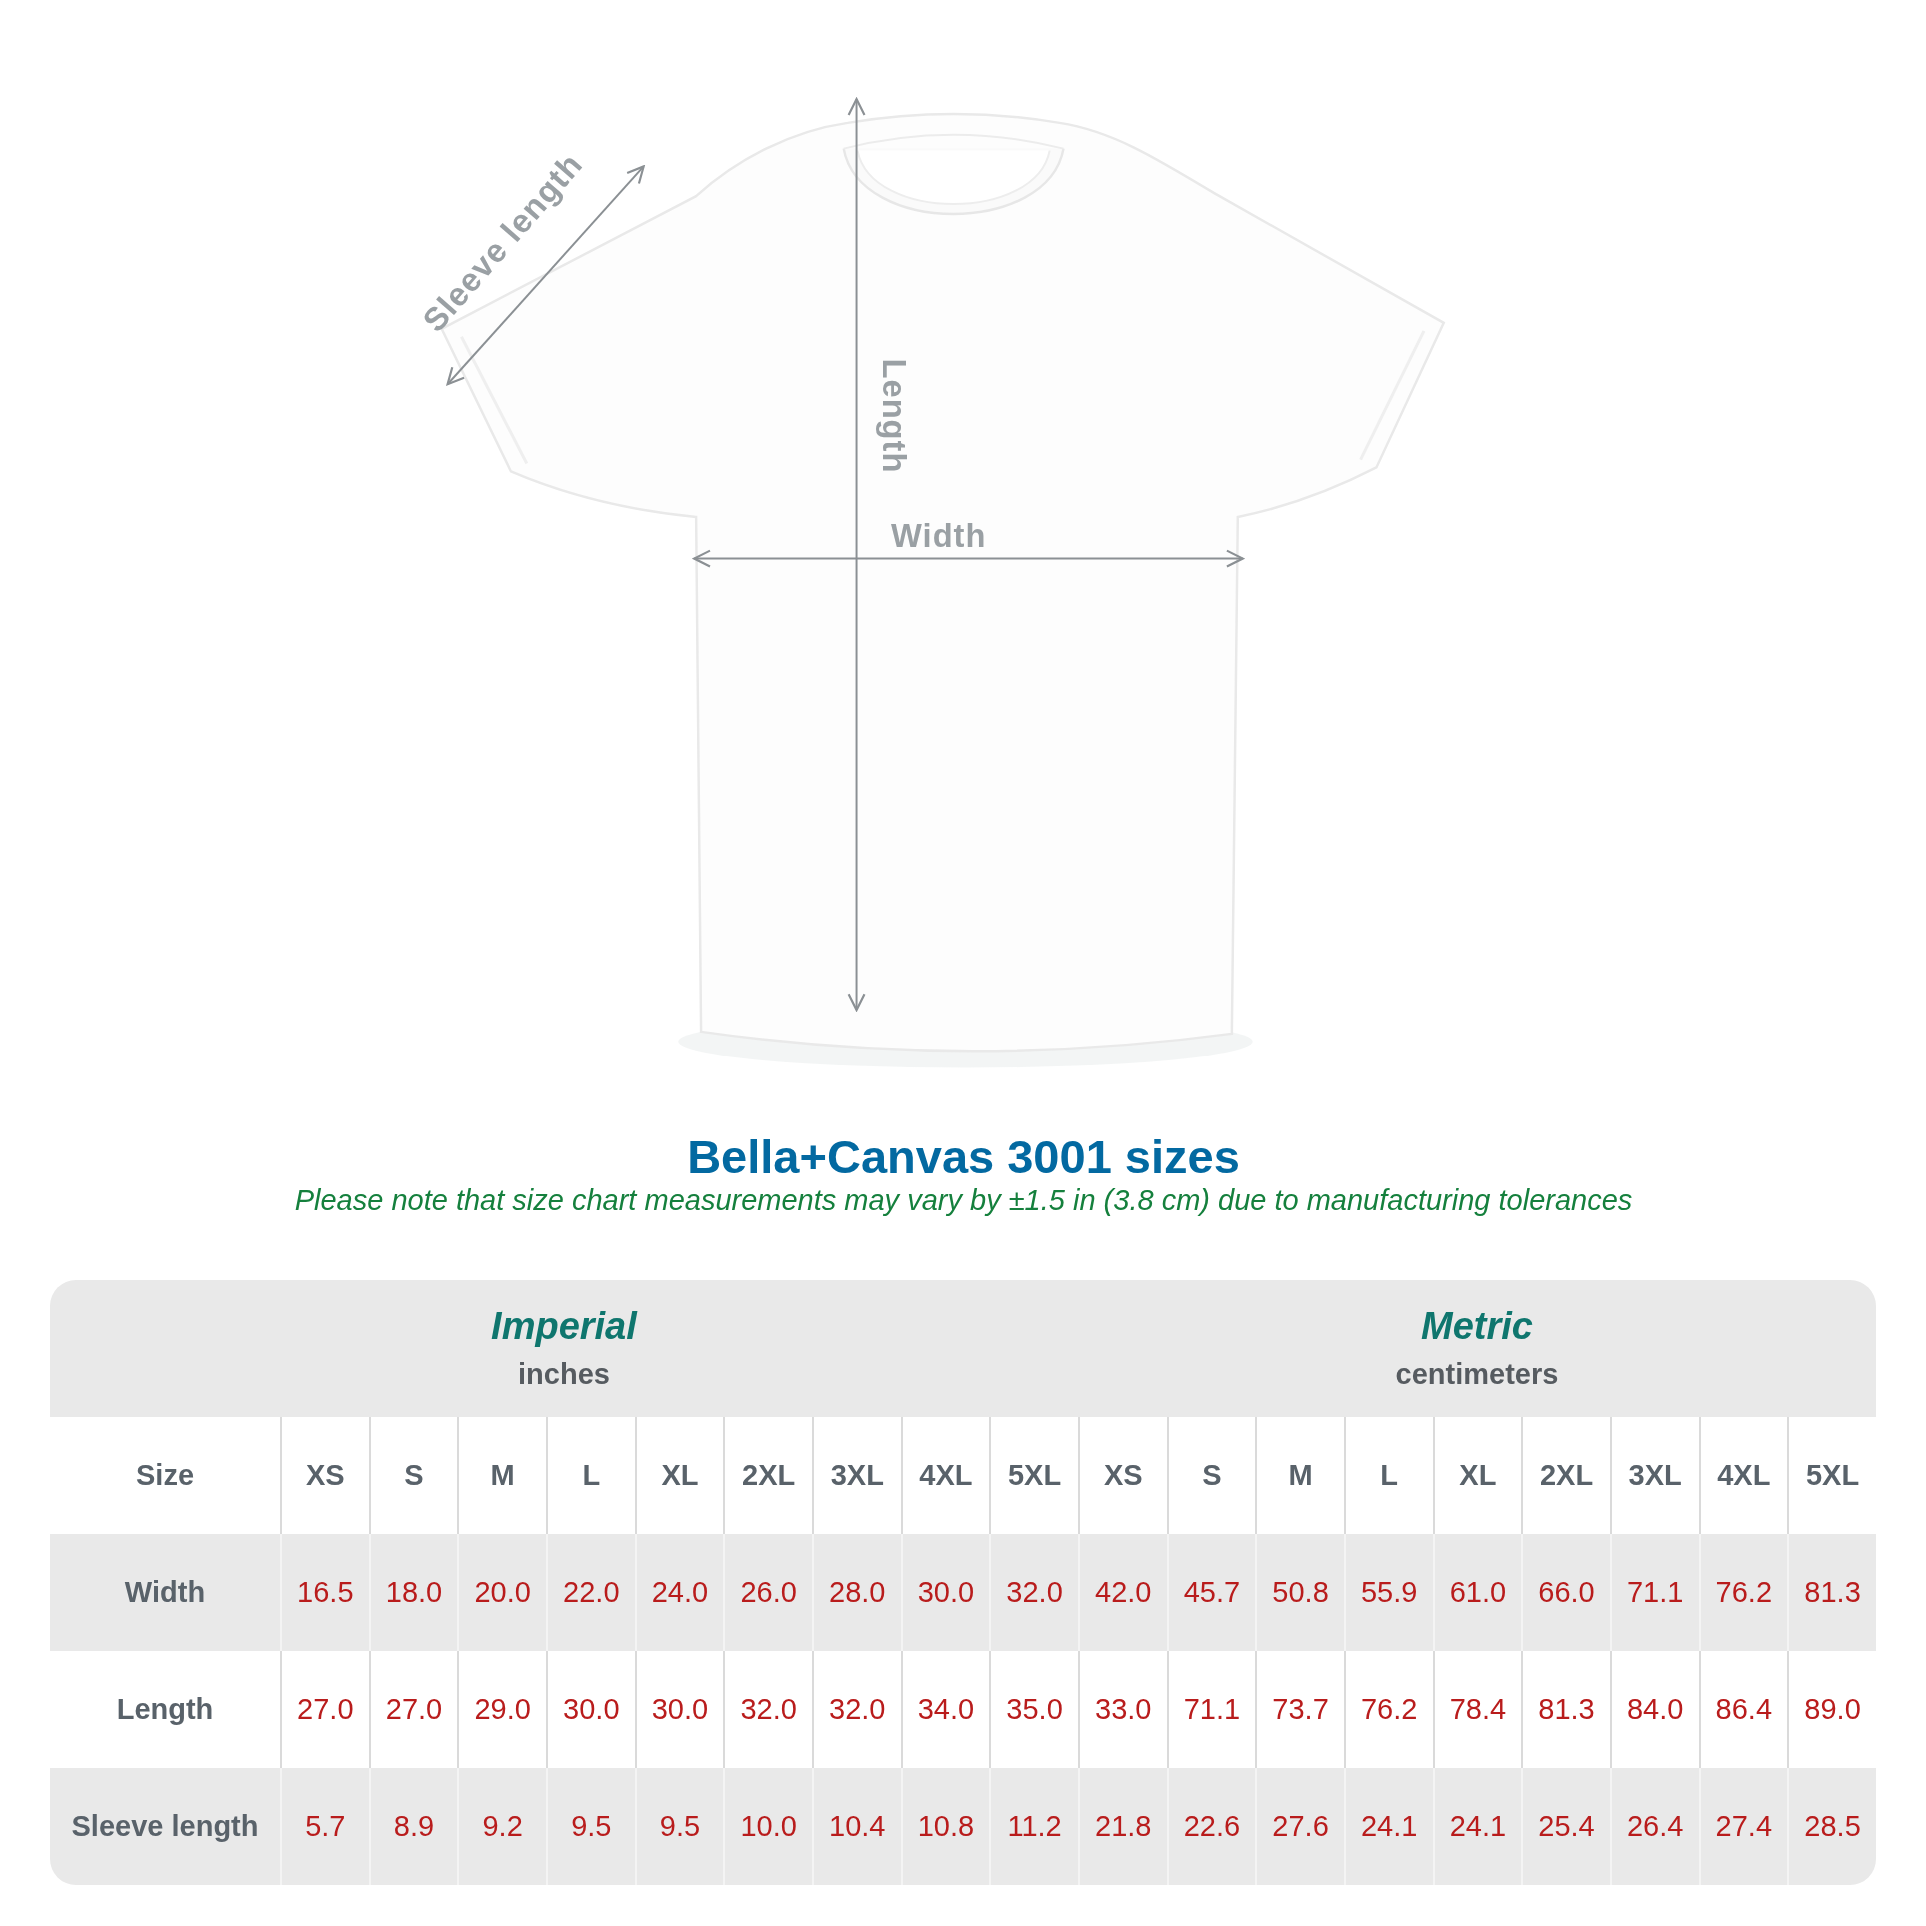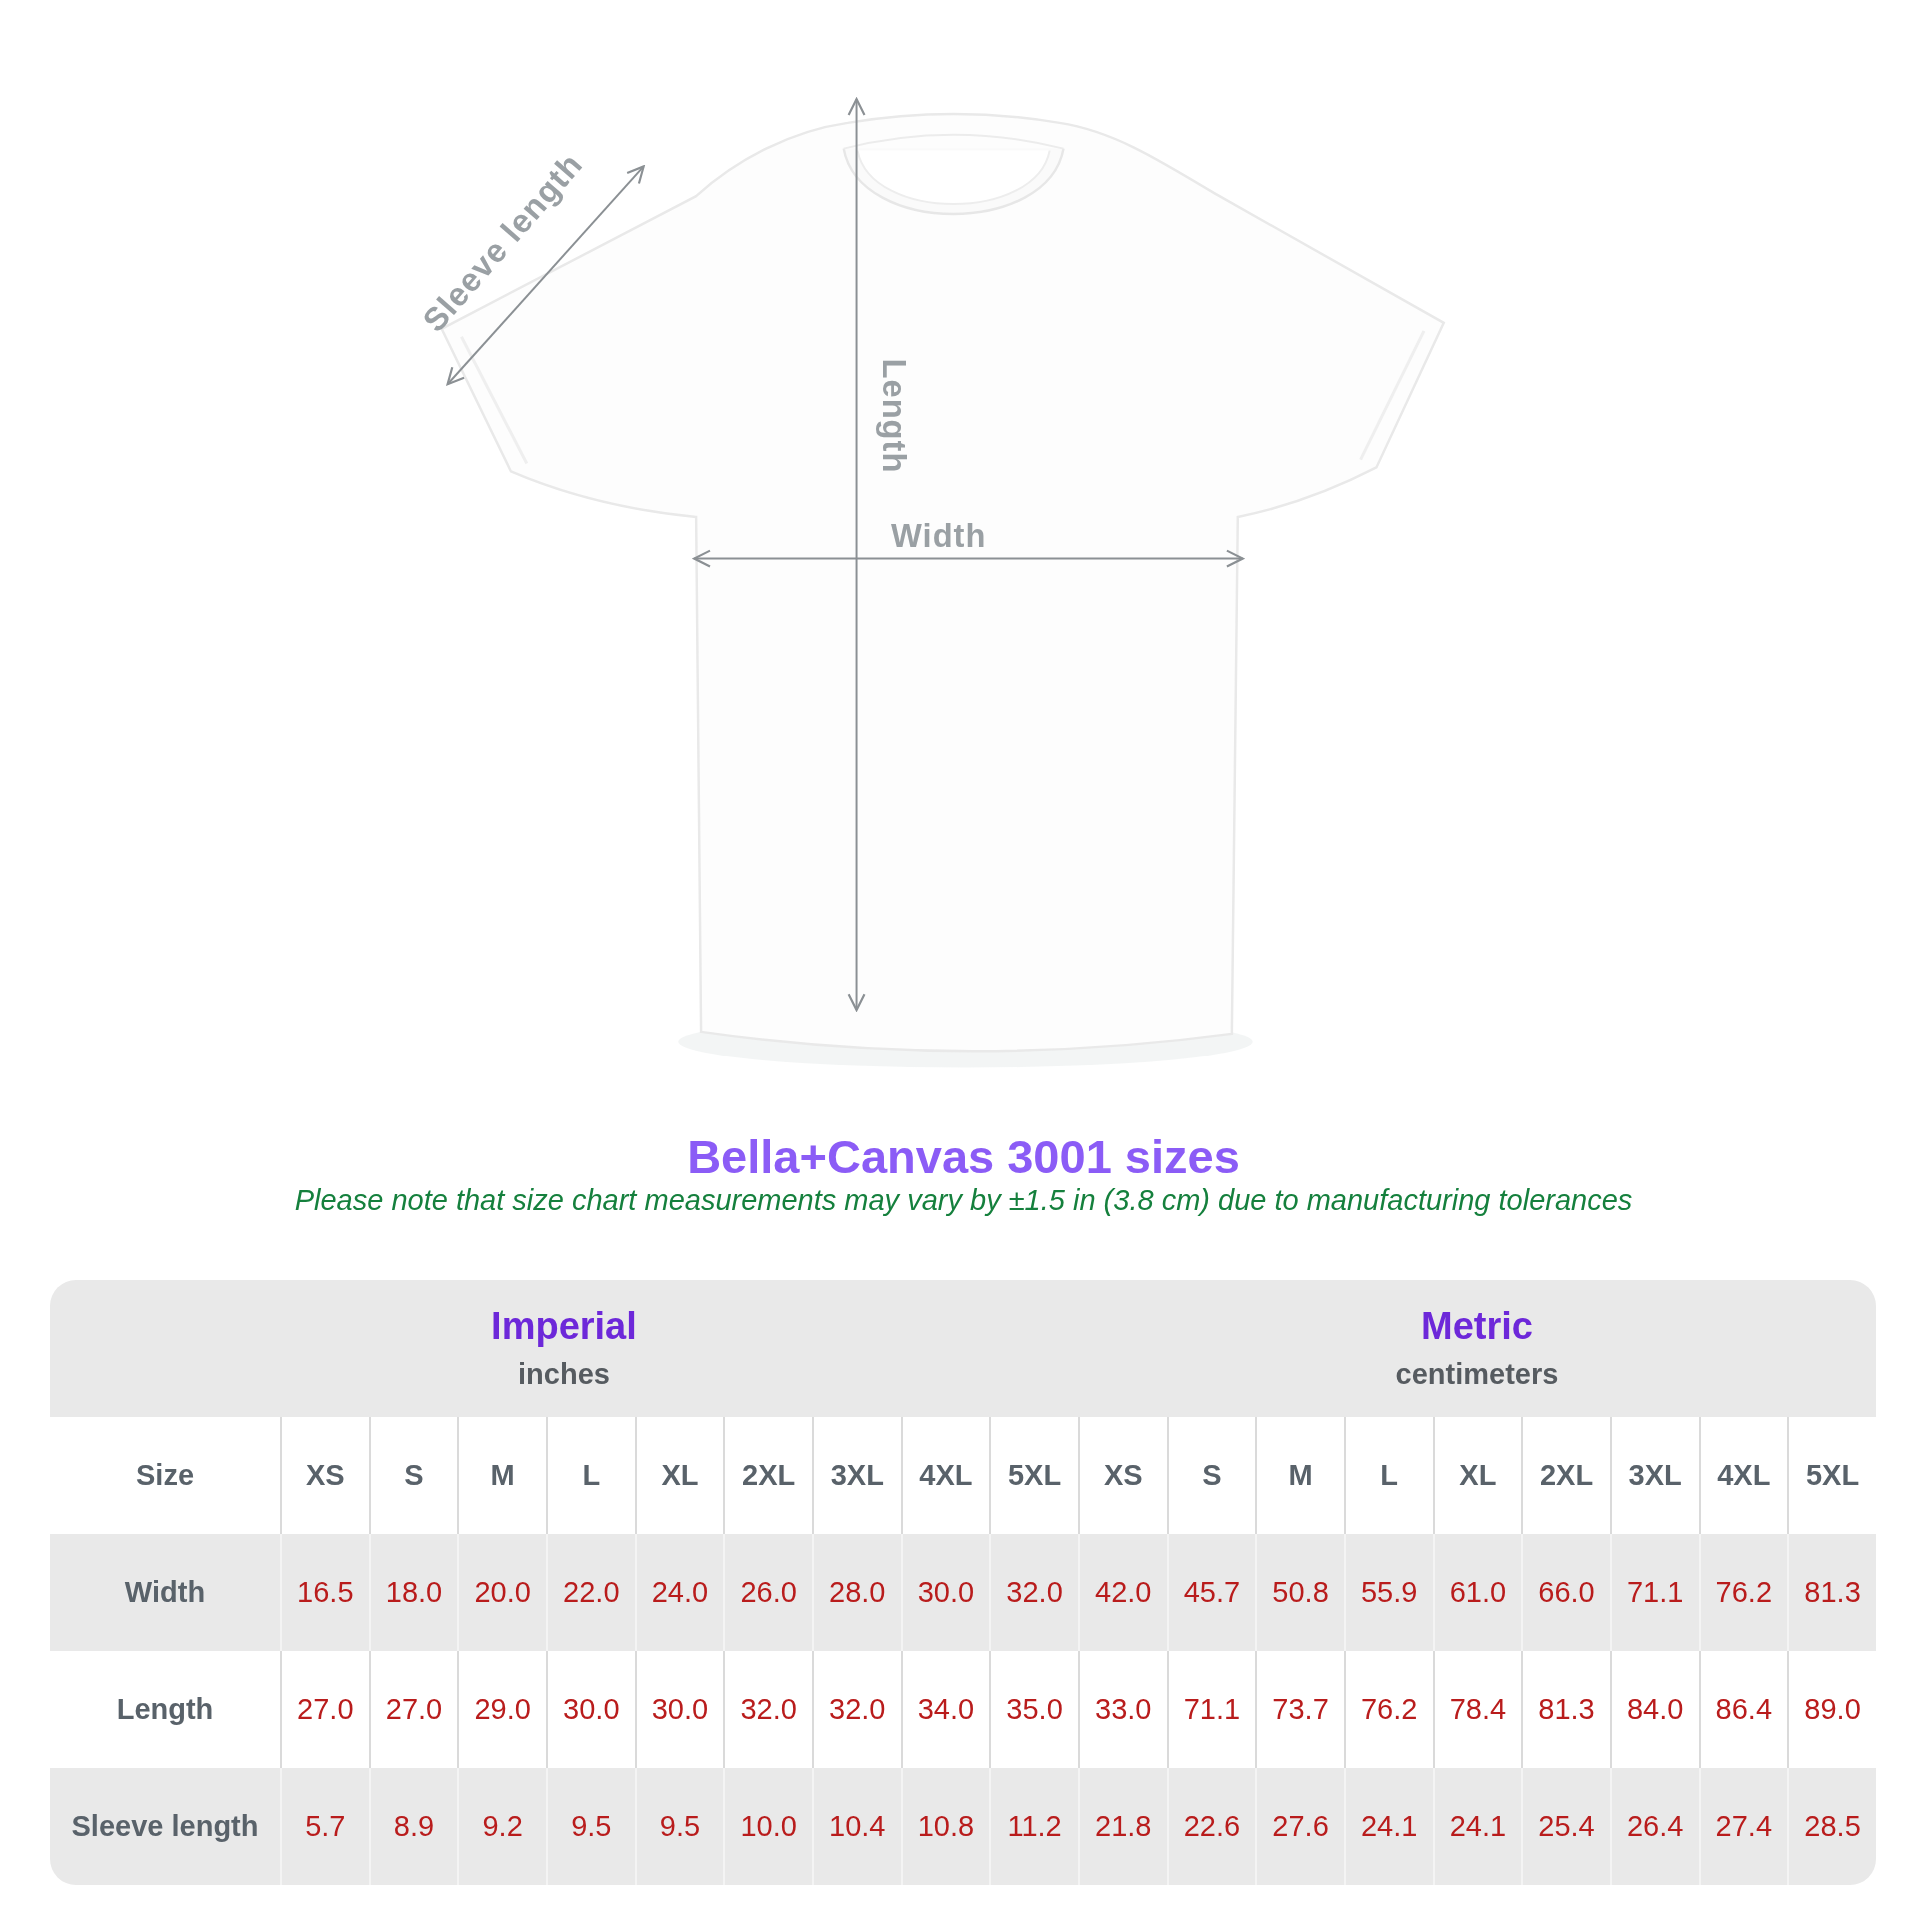--- a/index.html
+++ b/index.html
@@ -7,40 +7,40 @@
     position:relative;width:1927px;height:1927px;background:#ffffff;
     font-family:"Liberation Sans",sans-serif;overflow:hidden;
   }
   
   .diagram{position:absolute;top:0;left:0;width:1927px;height:1129px;}
   .diagram svg{display:block;width:100%;height:100%;}
   .dim-label{font-weight:bold;font-size:33px;fill:#9aa0a4;letter-spacing:1px;}
   
   .title{
     position:absolute;top:1129px;left:0;width:100%;text-align:center;
-    font-size:47px;font-weight:bold;color:#8b5cf6;
+    font-size:47px;font-weight:bold;color:#0369a1;
   }
   .subtitle{
     position:absolute;top:1184px;left:0;width:100%;text-align:center;
     font-size:29px;font-style:italic;color:#15803d;
   }
   
   .table-wrap{
     position:absolute;top:1280px;left:50px;width:1826px;
     border-radius:26px;overflow:hidden;background:transparent;
   }
   table.size-table{
     width:100%;border-collapse:separate;border-spacing:0;table-layout:fixed;
   }
   .size-table th,.size-table td{
     text-align:center;vertical-align:middle;background:#ffffff;
     font-size:29px;padding:0;
   }
   .size-table tr.band th{background:#e9e9e9;height:137px;}
-  .band-name{font-size:38px;font-weight:bold;color:#6d28d9;line-height:1.1;}
+  .band-name{font-size:38px;font-weight:bold;font-style:italic;color:#0f766e;line-height:1.1;}
   .band-unit{font-size:29px;color:#565b60;margin-top:10px;}
   .size-table tr.size-header th{height:107px;font-weight:bold;color:#59626a;}
   .size-table tr.meas th,.size-table tr.meas td{height:117px;}
   .size-table tr.meas th{font-weight:bold;color:#59626a;}
   .size-table tr.meas td{color:#b91c1c;}
   .size-table .sep{border-left:2px solid #dadada;}
   .size-table tr.stripe th,.size-table tr.stripe td{background:#e9e9e9;}
   .size-table tr.stripe .sep{border-left-color:#f4f4f4;}
 </style>
 </head>

